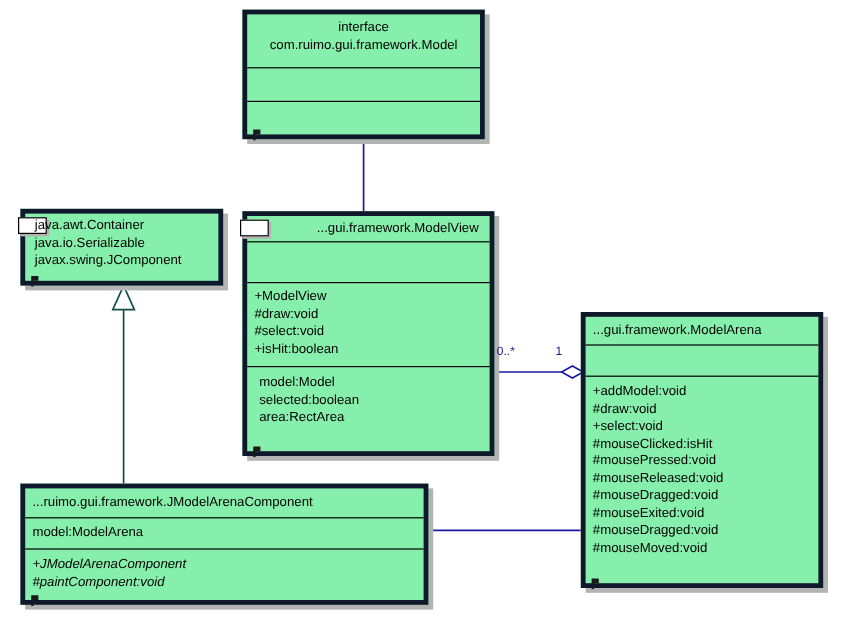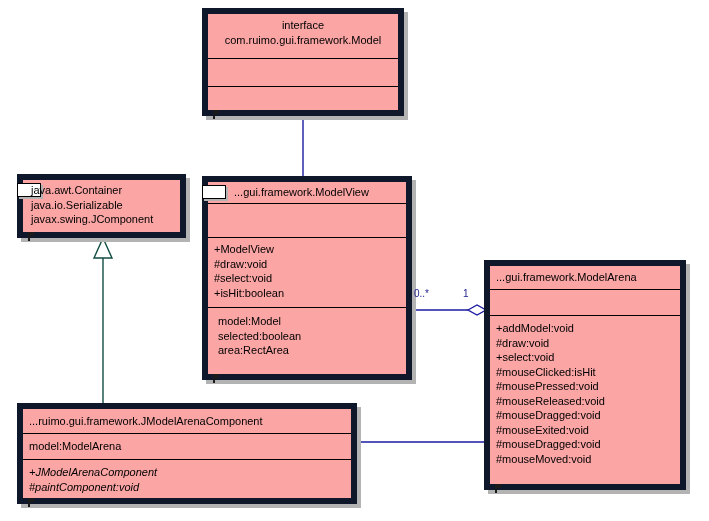--- a/index.html
+++ b/index.html
@@ -26,22 +26,22 @@
     position: absolute;
     left: 0; top: 0;
     width: 709px;
     height: 521px;
     z-index: 1;
   }
   
   .umlbox {
     position: absolute;
     z-index: 3;
-    background: #fca5a5;
-    border: 6px solid #0f172a;
+    background: #86efac;
+    border: 4px solid #0f172a;
     box-sizing: border-box;
     box-shadow: 4px 4px 0 0 #b3b3b3;
   }
   .compartment {
     box-sizing: border-box;
     border-bottom: 1px solid #000000;
     padding: 2px 6px;
     overflow: hidden;
   }
   .compartment.last {
@@ -62,21 +62,21 @@
   .hdr-iface { padding-top: 4px; padding-bottom: 4px; }
   .hdr-iface .row { line-height: 15px; }
 
   
   .hdr-comp {
     position: relative;
     padding-left: 26px;
     padding-top: 3px;
     padding-bottom: 3px;
   }
-  .hdr-comp .row { line-height: 15px; }
+  .hdr-comp .row { line-height: 15px; margin-left: 32px; }
 
   
   .comp-icon {
     position: absolute;
     left: -6px;
     top: 3px;
     width: 22px;
     height: 12px;
     border: 1px solid #000000;
     background: #ffffff;

